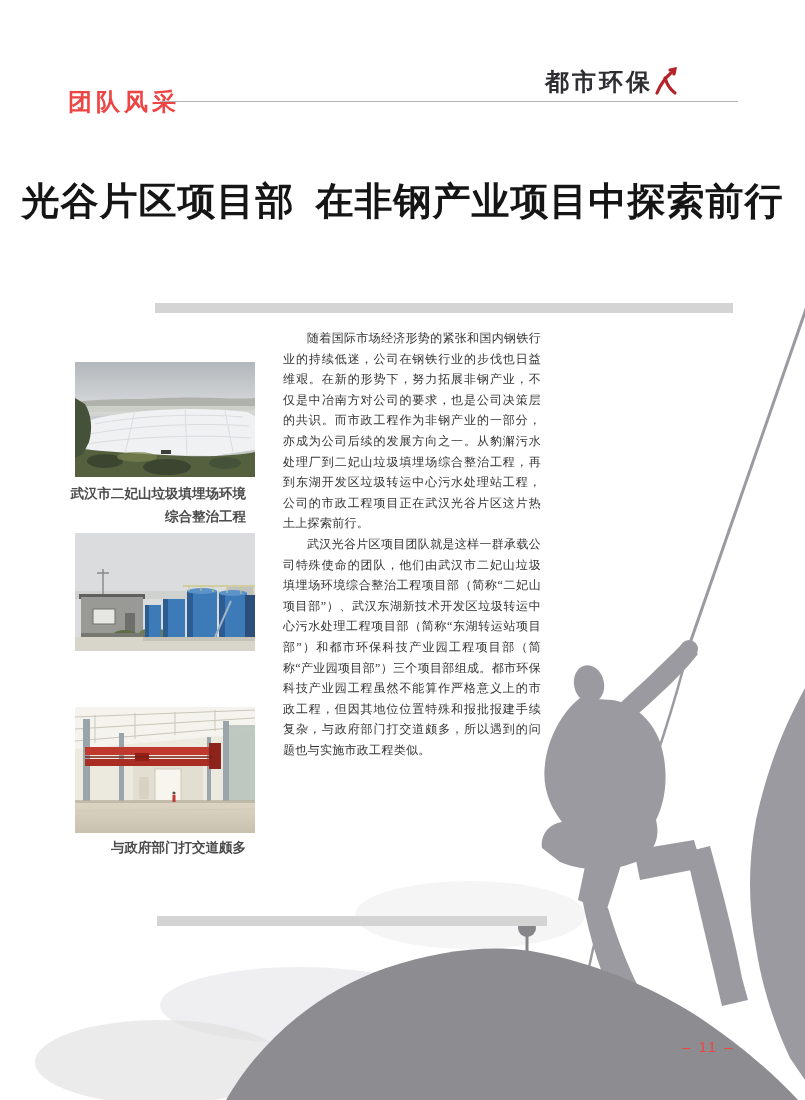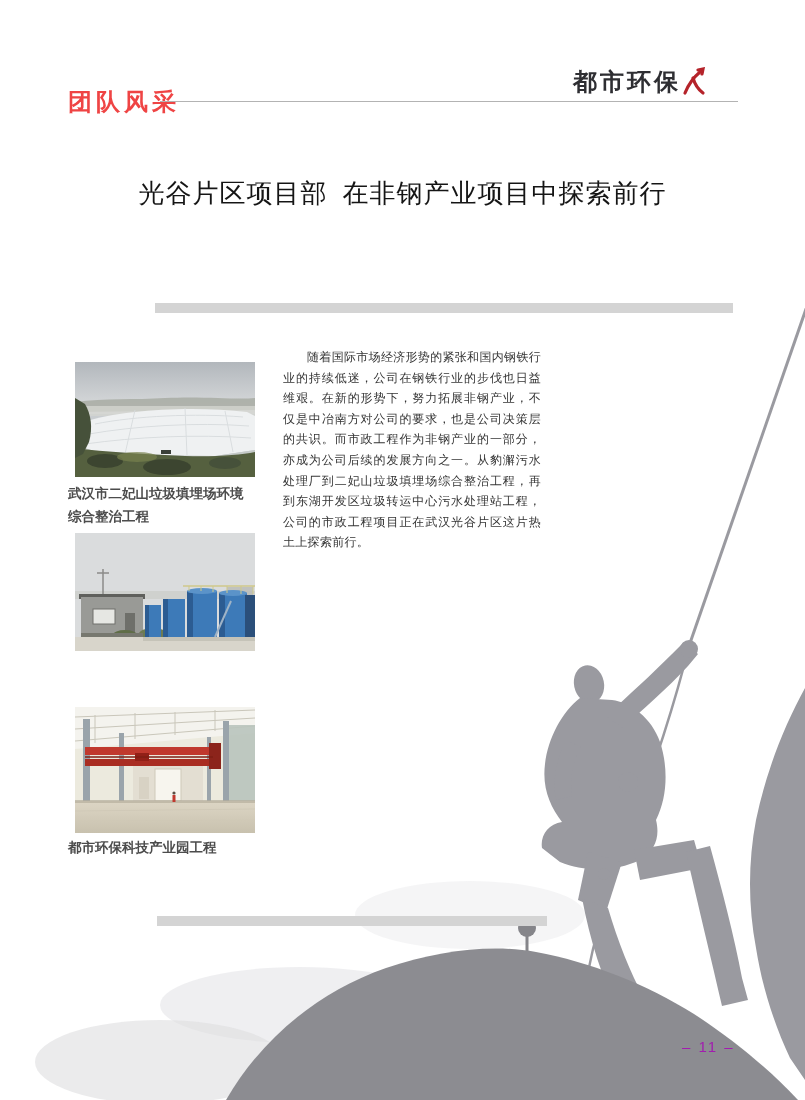--- a/index.html
+++ b/index.html
@@ -11,65 +11,65 @@
   
   .section-label{
     position:absolute;left:68px;top:72px;
     font-size:24px;color:#ef4444;letter-spacing:4px;font-weight:bold;margin-top:14px;
   }
   .header-rule{
     position:absolute;left:160px;top:101px;width:578px;height:1px;
     background:#b3b3b3;
   }
   .brand{
-    position:absolute;left:545px;top:66px;display:flex;align-items:center;gap:0;margin-left:28px;
+    position:absolute;left:545px;top:66px;display:flex;align-items:center;gap:0;
   }
   .brand-text{
     font-size:24px;font-weight:bold;color:#2e2e32;letter-spacing:3px;
     font-family:"Liberation Sans",sans-serif;
   }
   .brand-icon{width:26px;height:30px;display:block;}
   
   .article-title{
     position:absolute;left:0;top:176px;width:100%;margin:0;
-    text-align:center;font-size:26px;font-weight:400;color:#151515;
+    text-align:center;font-size:38px;font-weight:700;color:#151515;
     letter-spacing:1px;font-family:"Liberation Serif",serif;white-space:pre;
   }
   
   .bar{position:absolute;background:#d4d4d4;height:10px;}
   .bar-top{left:155px;top:303px;width:578px;}
   .bar-bottom{left:157px;top:916px;width:390px;}
   
   .photo{position:absolute;left:75px;width:180px;margin:0;}
   .photo svg{display:block;width:180px;}
   .photo-1{top:362px;}
   .photo-2{top:533px;}
   .photo-3{top:707px;}
   .caption{
-    position:absolute;left:68px;width:194px;text-align:left;
+    position:absolute;left:52px;width:194px;text-align:right;
     font-size:13.5px;font-weight:bold;color:#4c4c4c;line-height:23px;
   }
   .caption-1{top:482px;}
   .caption-2{top:652px;}
   .caption-3{top:836px;}
   .caption span{display:block;}
   
   .body-col{
     position:absolute;left:283px;top:328px;width:258px;
     font-family:"Liberation Serif",serif;
     font-size:12px;line-height:20.6px;letter-spacing:0.3px;
-    color:#343434;text-align:justify;z-index:2;margin-top:19px;
+    color:#343434;text-align:justify;z-index:2;
   }
   .body-col p{margin:0;text-indent:2em;}
   
   .scene{position:absolute;left:0;top:0;width:805px;height:1100px;z-index:0;}
   
   .page-number{
     position:absolute;left:682px;top:1038px;z-index:3;
-    font-size:15px;color:#a21caf;letter-spacing:2px;
+    font-size:15px;color:#ef4444;letter-spacing:2px;
   }
 </style>
 </head>
 <body>
 
 <div class="page">
 
   <svg class="scene" viewBox="0 0 805 1100" aria-hidden="true">
 
     <ellipse cx="470" cy="915" rx="115" ry="34" fill="#ececef" opacity="0.55"></ellipse>
@@ -253,23 +253,24 @@
         <line x1="0" y1="104" x2="180" y2="102"></line>
           <line x1="0" y1="114" x2="180" y2="113"></line>
       </g>
       <g>
         <circle cx="99" cy="86" r="1.6" fill="#5a4f45"></circle>
         <rect x="97.5" y="88" width="3" height="7" fill="#c0392e"></rect>
       </g>
     </svg>
   </figure>
   <figcaption class="caption caption-3">
-    <span>都市环保科技产业园工程</span>
+    <span>与政府部门打交道颇多</span>
     <span></span>
   </figcaption>
 
   <div class="body-col">
     <p>随着国际市场经济形势的紧张和国内钢铁行业的持续低迷，公司在钢铁行业的步伐也日益维艰。在新的形势下，努力拓展非钢产业，不仅是中冶南方对公司的要求，也是公司决策层的共识。而市政工程作为非钢产业的一部分，亦成为公司后续的发展方向之一。从豹澥污水处理厂到二妃山垃圾填埋场综合整治工程，再到东湖开发区垃圾转运中心污水处理站工程，公司的市政工程项目正在武汉光谷片区这片热土上探索前行。</p>
+    <p>武汉光谷片区项目团队就是这样一群承载公司特殊使命的团队，他们由武汉市二妃山垃圾填埋场环境综合整治工程项目部（简称“二妃山项目部”）、武汉东湖新技术开发区垃圾转运中心污水处理工程项目部（简称“东湖转运站项目部”）和都市环保科技产业园工程项目部（简称“产业园项目部”）三个项目部组成。都市环保科技产业园工程虽然不能算作严格意义上的市政工程，但因其地位位置特殊和报批报建手续复杂，与政府部门打交道颇多，所以遇到的问题也与实施市政工程类似。</p>
   </div>
 
   <div class="page-number">– 11 –</div>
 
 </div>
 
 </body></html>

